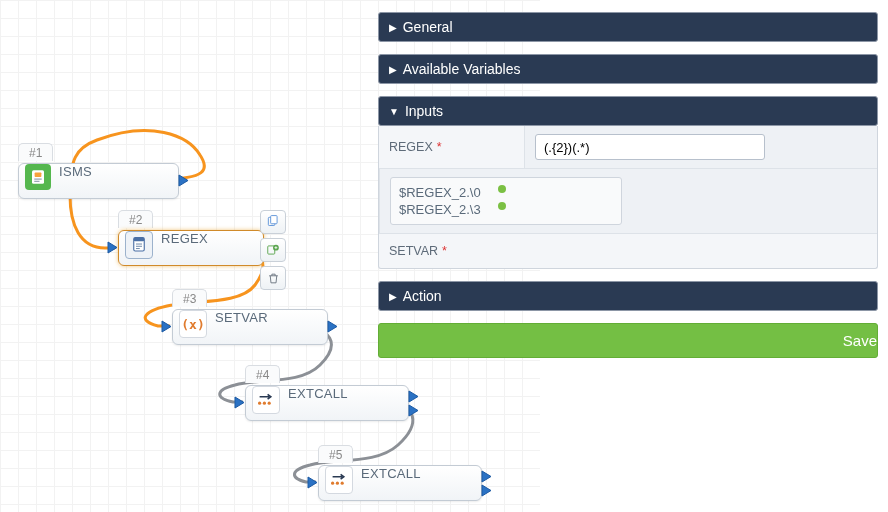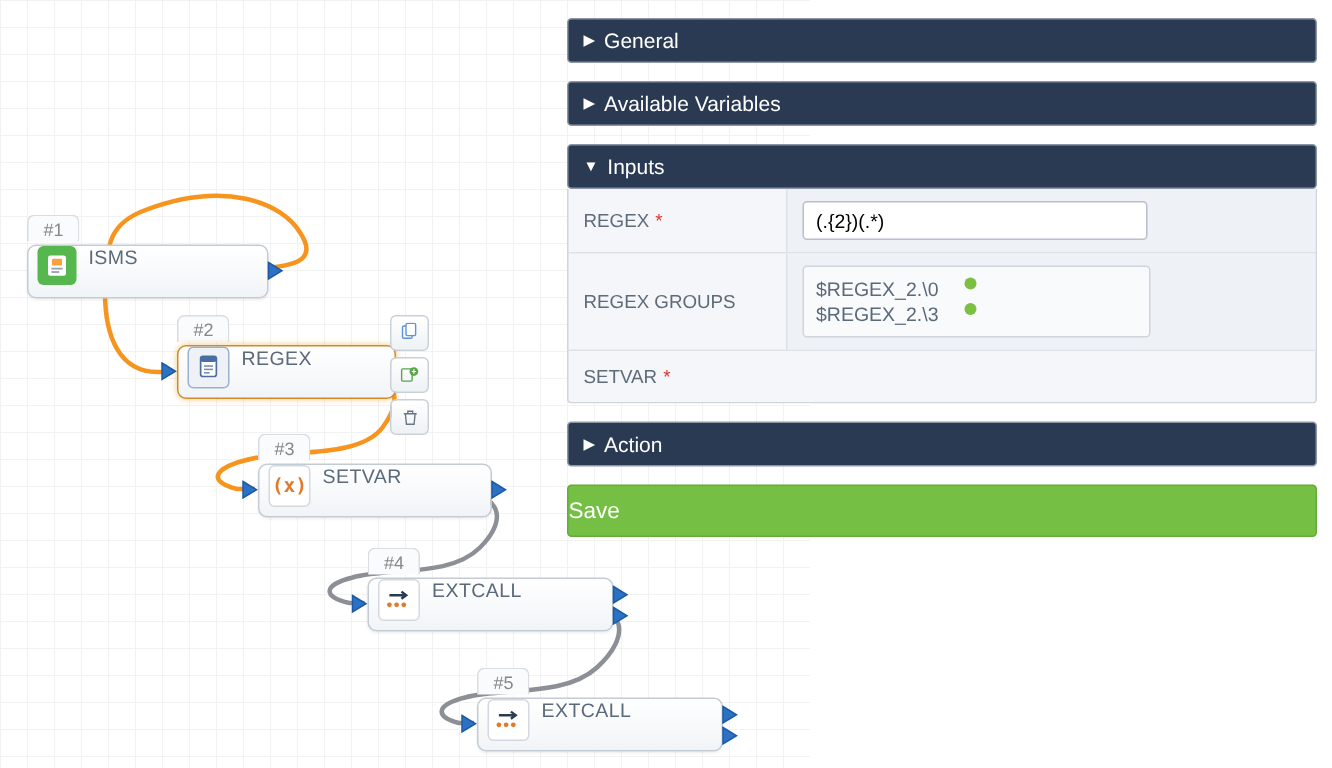--- a/index.html
+++ b/index.html
@@ -33,21 +33,21 @@
   .row{display:flex;align-items:stretch;border-top:1px solid #dde2e8}
   .row:first-child{border-top:none}
   .lab{flex:0 0 125px;padding:10px 10px;color:#5e6b79;font-size:12.5px;display:flex;align-items:center;gap:4px}
   .req{color:#d33}
   .fld{flex:1;padding:8px 10px;background:#eef1f5;border-left:1px solid #dde2e8}
   input.txt{box-sizing:border-box;width:230px;height:26px;border:1px solid #b7c0cc;border-radius:3px;padding:2px 8px;font-size:13px;background:#fff}
   input.txt.focus{border:1.5px solid #1a2a44;width:230px;background:#fff}
   .grouplist{border:1px solid #cfd5dd;border-radius:3px;background:#f9fafb;padding:6px 8px;width:214px}
   .gitem{display:flex;gap:17px;padding:1px 0}
   .gdot{width:8px;height:8px;border-radius:50%;background:#7bc043;flex:0 0 8px}
-  .save{margin-top:12px;background:#74bf44;color:#fff;text-align:left;border-radius:3px;padding:8px 0;font-size:15px;border:1px solid #63ad36}
+  .save{margin-top:12px;background:#74bf44;color:#fff;text-align:right;border-radius:3px;padding:8px 0;font-size:15px;border:1px solid #63ad36}
 </style>
 </head>
 <body>
 
 <div class="stage">
 
   <div class="canvas">
 
     <svg class="links" width="540" height="512">
       <path d="M 163 179 C 205 179, 210 170, 200 155 C 188 135, 150 120, 97 140 C 75 148, 70 160, 70 195 C 70 225, 80 248, 105 248 L 115 248" stroke="#f7941e" stroke-width="3" fill="none"></path>
@@ -220,23 +220,20 @@
       <div class="row">
         <div class="lab">
           <span>REGEX</span>
             <span class="req">*</span>
         </div>
         <div class="fld">
           <input class="txt" value="(.{2})(.*)" style="">
         </div>
       </div>
       <div class="row">
-        <div class="lab">
-          <span>REGEX GROUPS</span>
-        </div>
         <div class="fld">
           <div class="grouplist">
             <div class="gitem">
                 <span>$REGEX_2.\0</span>
                 <span class="gdot"></span>
               </div>
             <div class="gitem">
                 <span>$REGEX_2.\3</span>
                 <span class="gdot"></span>
               </div>

